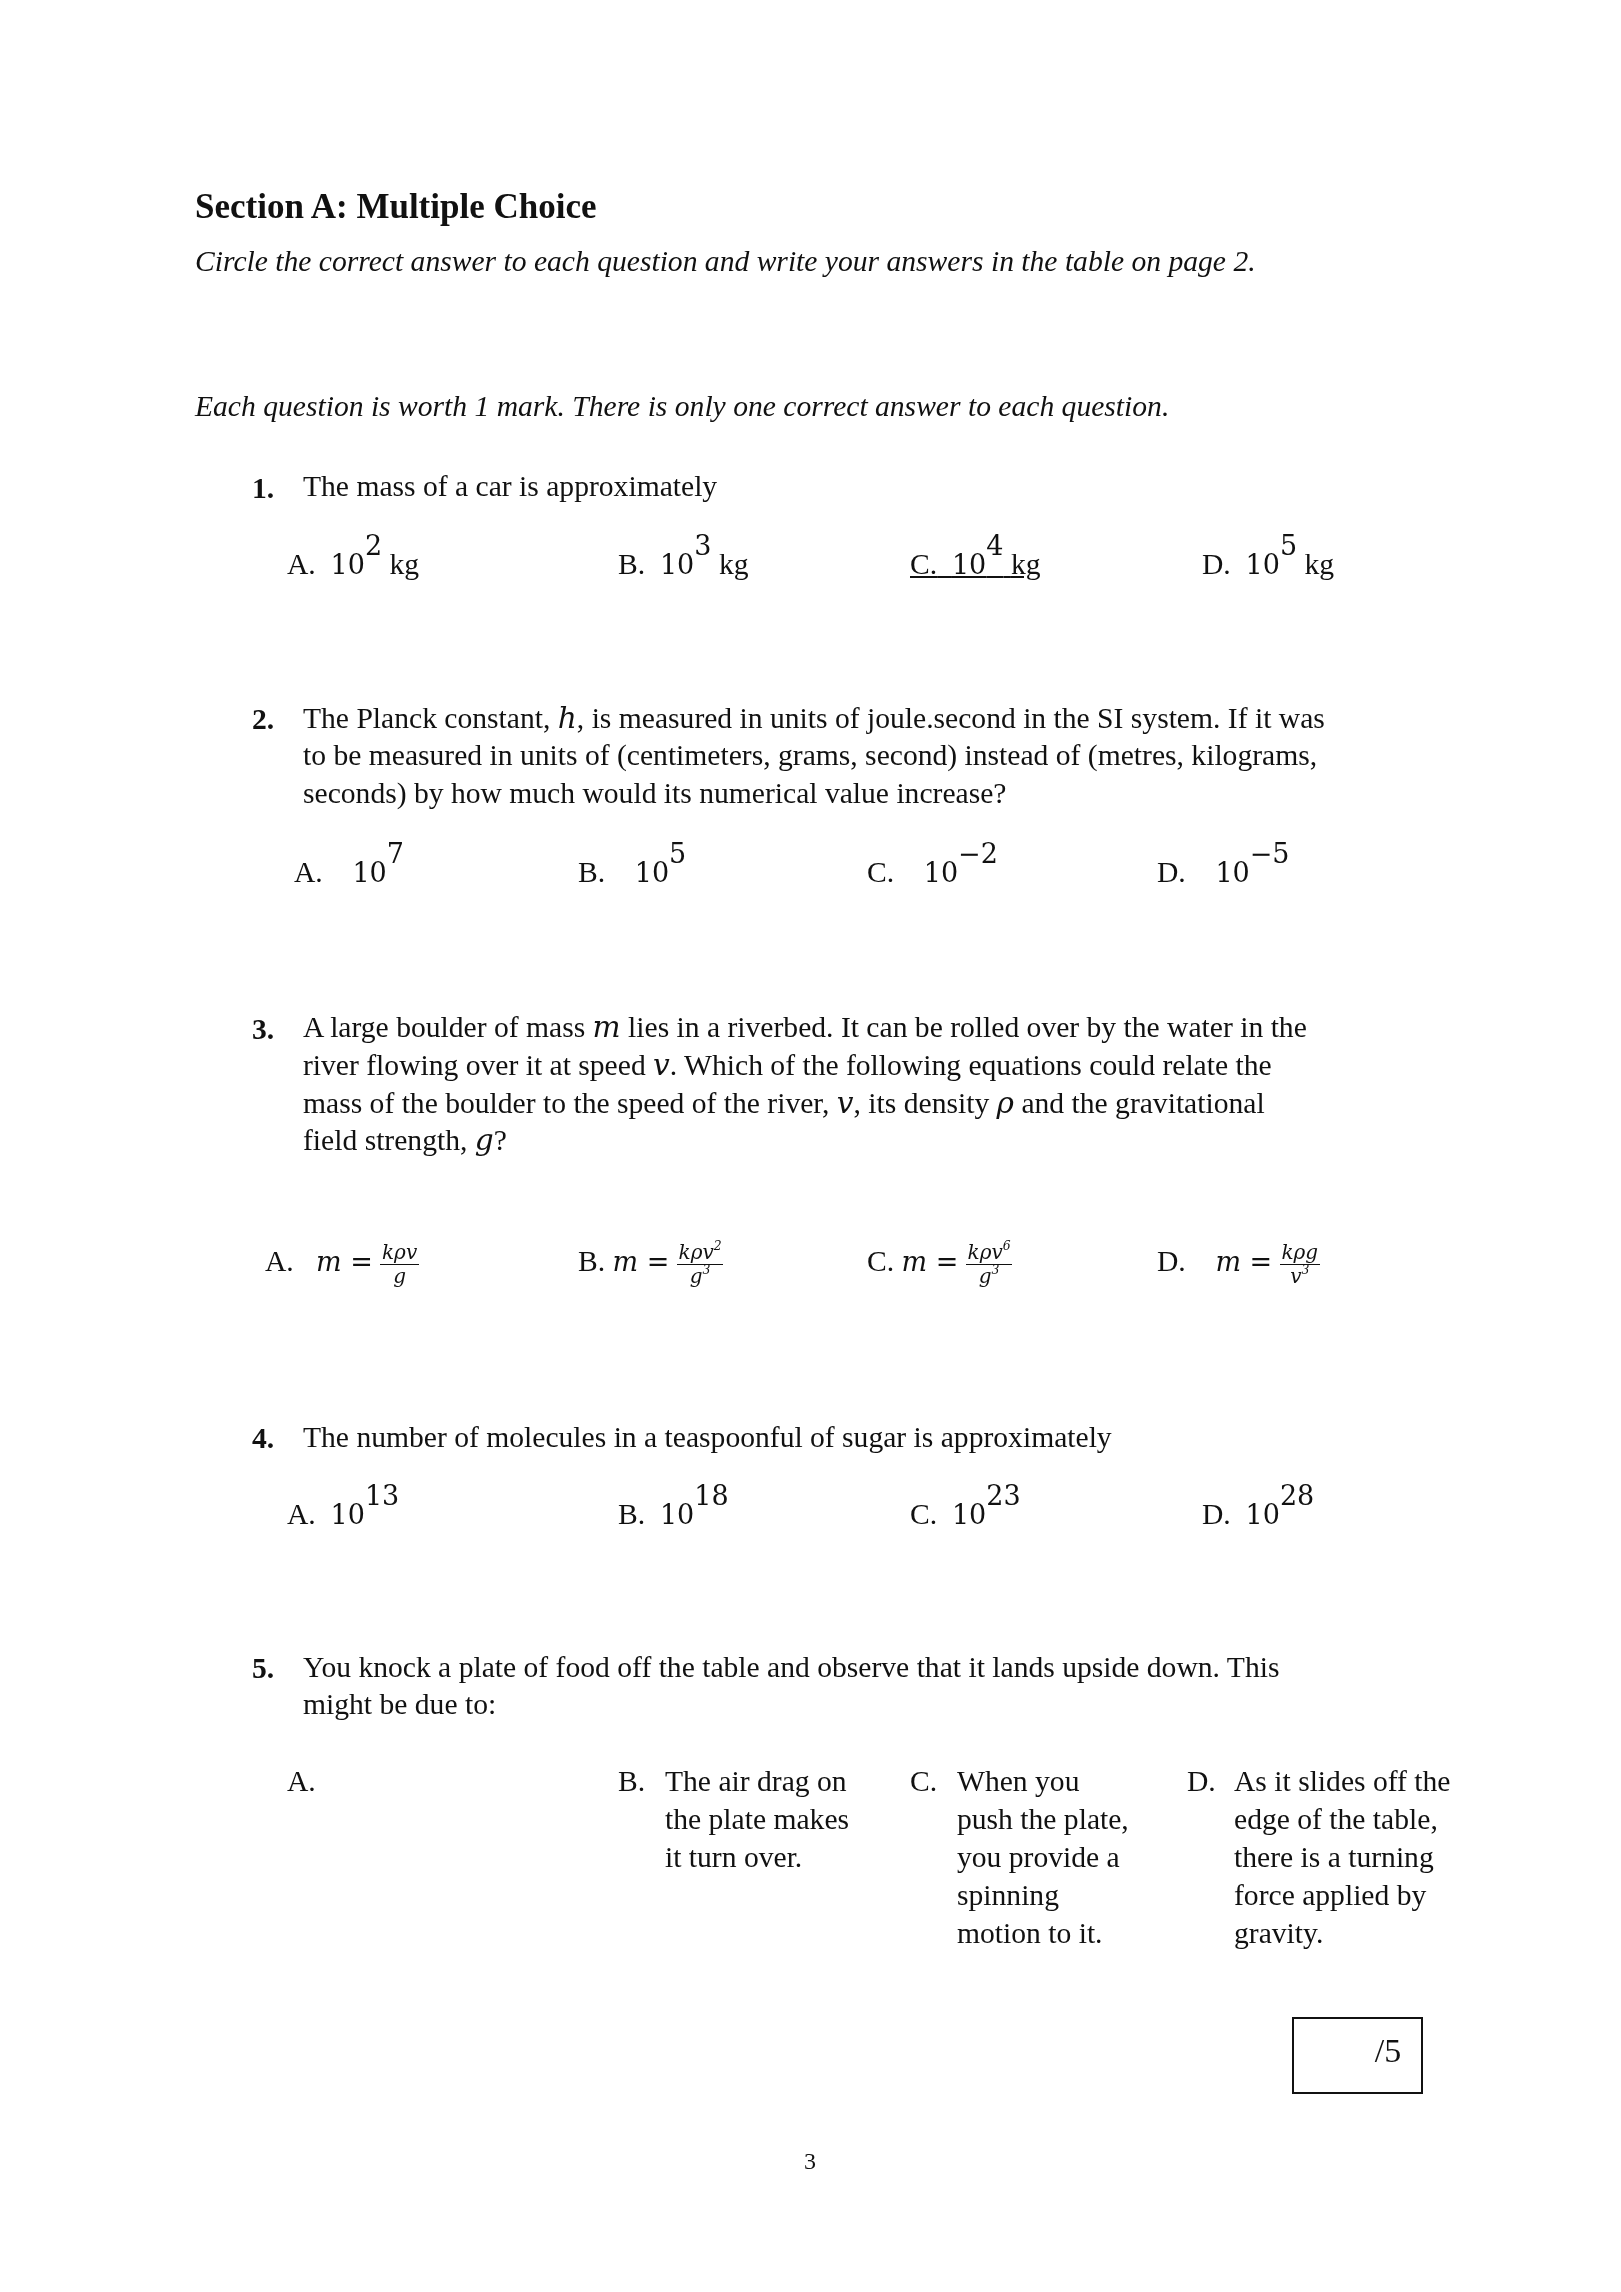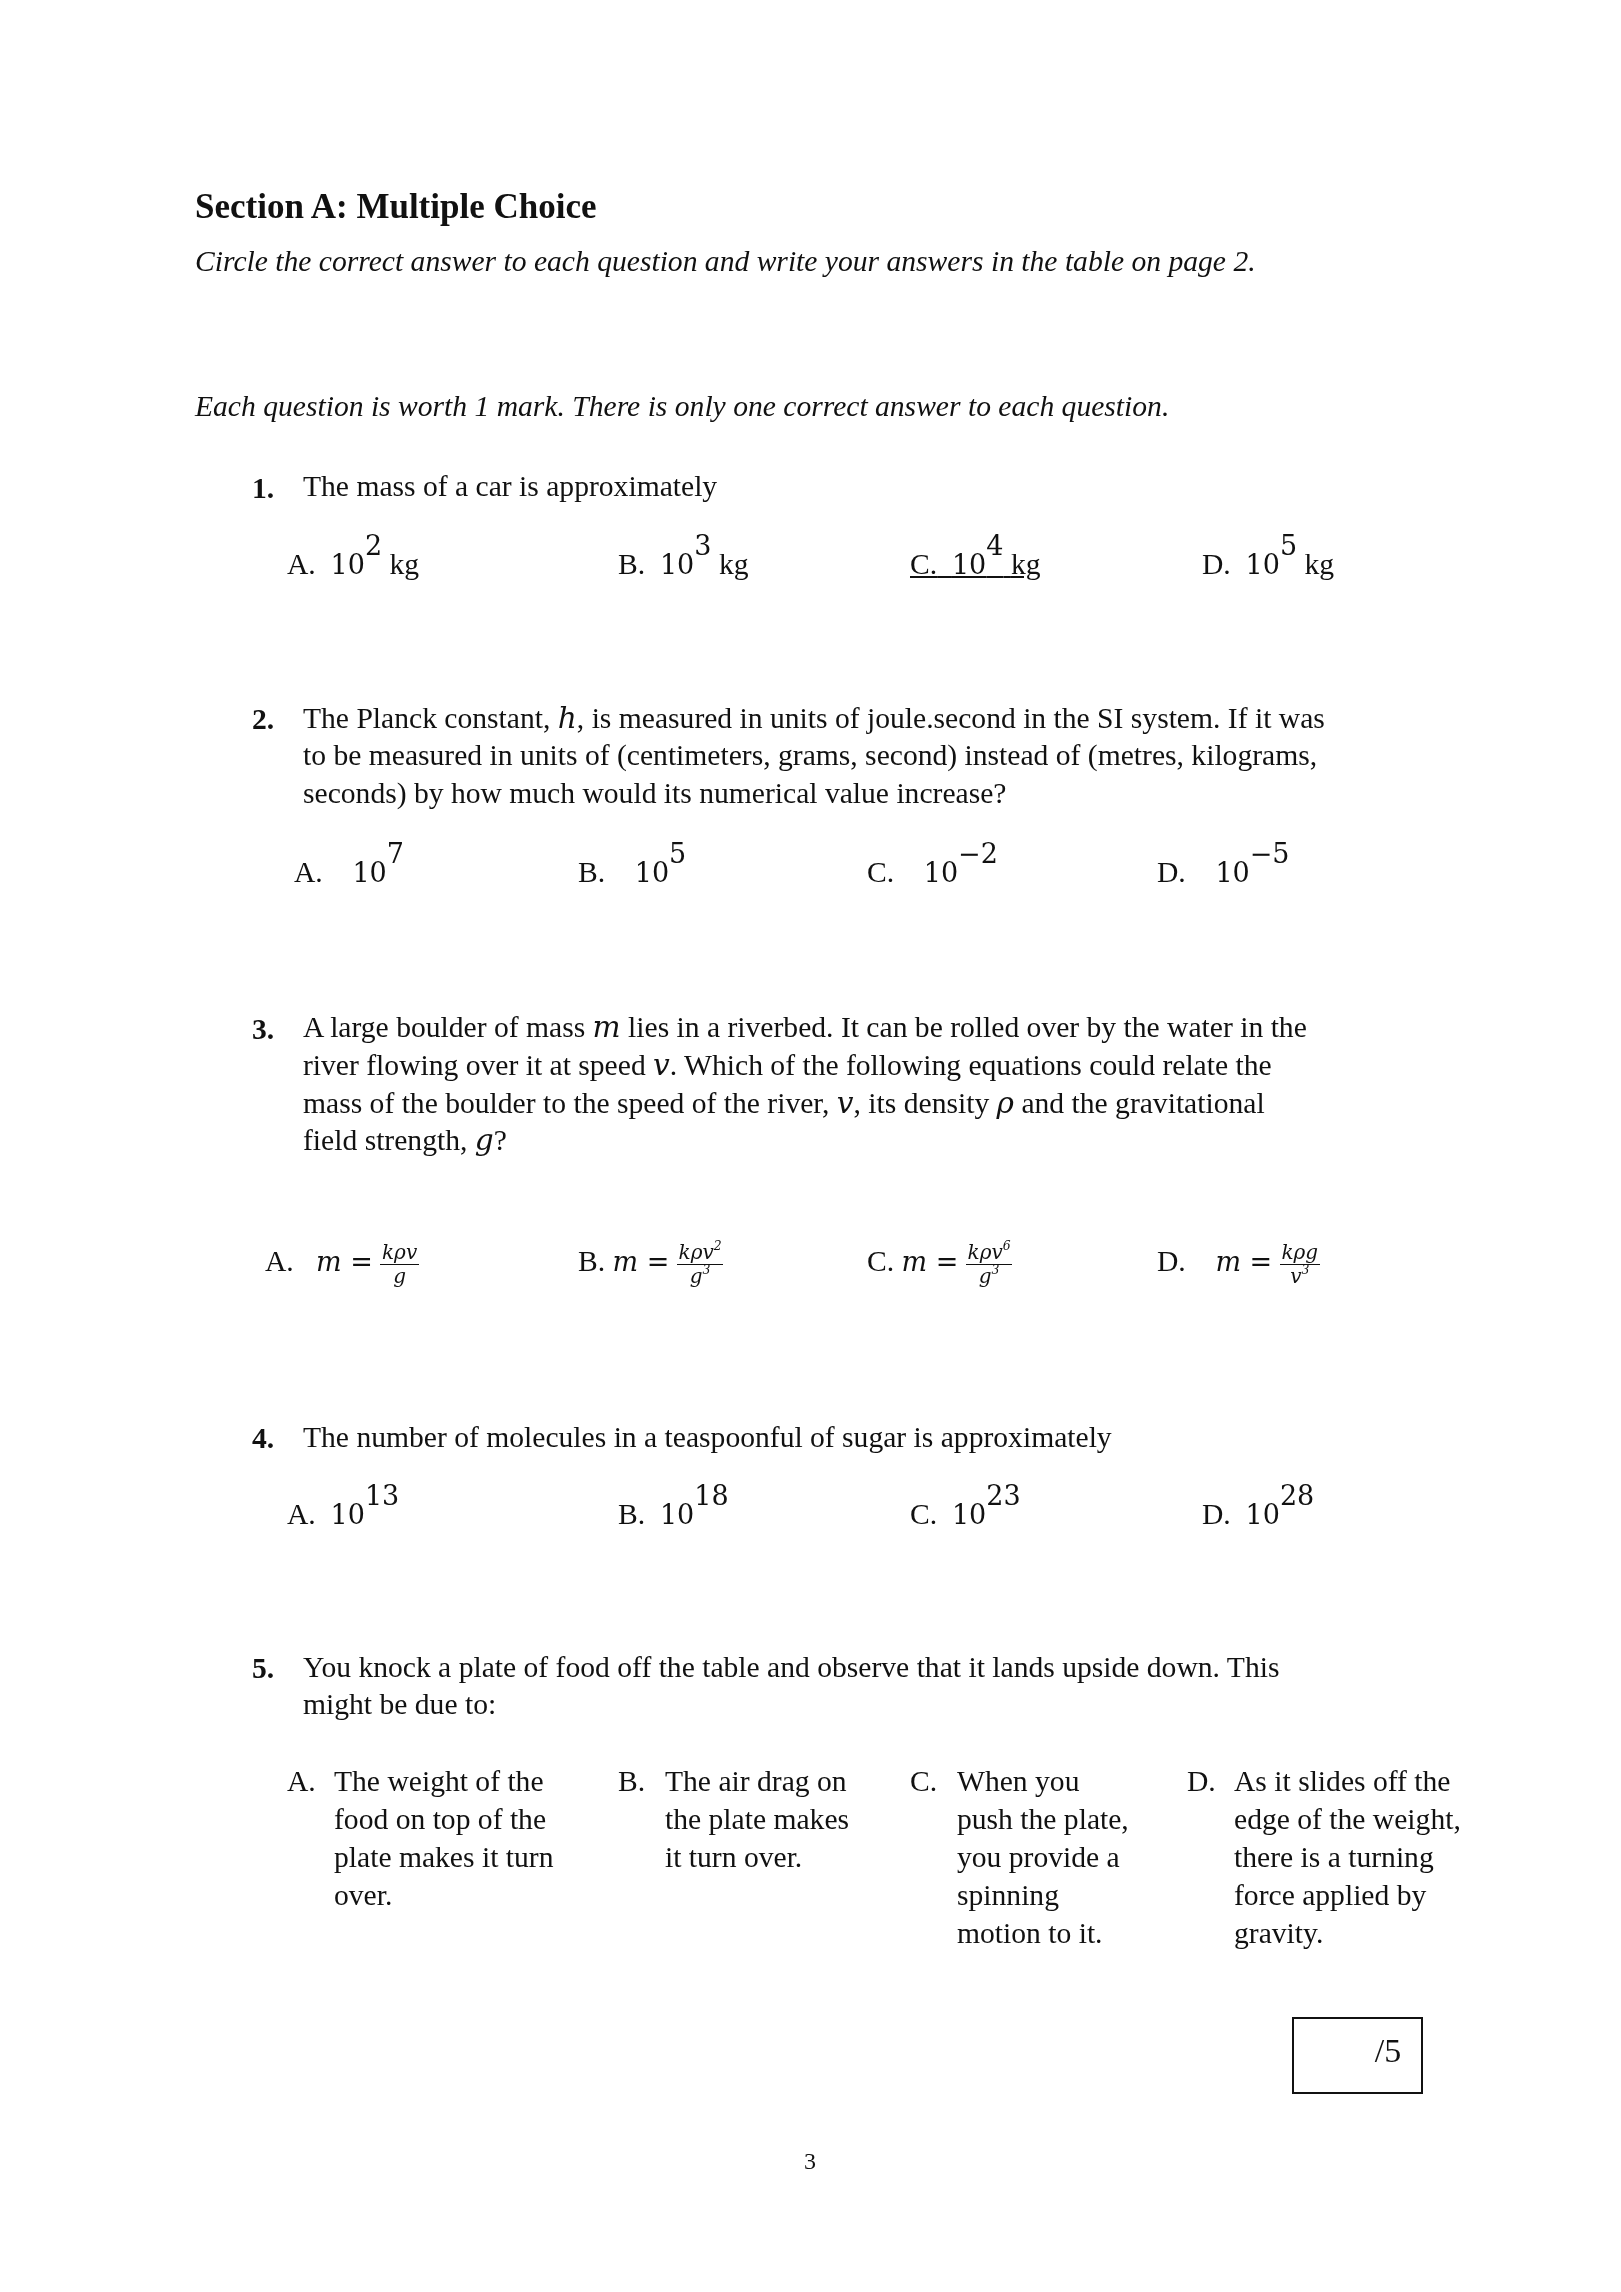--- a/index.html
+++ b/index.html
@@ -129,43 +129,39 @@
   </div>
 </div>
 
 <div>
   <div class="abs qnum" style="left:252px; top:1652px;">5.</div>
   <div class="abs body" style="left:303px; top:1648px;">You knock a plate of food off the table and observe that it lands upside down. This</div>
   <div class="abs body" style="left:303px; top:1685px;">might be due to:</div>
 
   <div class="opt-block" style="left:287px; top:1762px; width:304px; height:197px;">
     <span class="lbl">A.</span>
-    <span class="txt" style="left:47px;">The weight of the
-food on top of the
-plate makes it turn
-over.</span>
   </div>
   <div class="opt-block" style="left:618px; top:1762px; width:269px; height:197px;">
     <span class="lbl">B.</span>
     <span class="txt" style="left:47px;">The air drag on
 the plate makes
 it turn over.</span>
   </div>
   <div class="opt-block" style="left:910px; top:1762px; width:251px; height:197px;">
     <span class="lbl">C.</span>
     <span class="txt" style="left:47px;">When you
 push the plate,
 you provide a
 spinning
 motion to it.</span>
   </div>
   <div class="opt-block" style="left:1187px; top:1762px; width:304px; height:197px;">
     <span class="lbl">D.</span>
     <span class="txt" style="left:47px;">As it slides off the
-edge of the weight,
+edge of the table,
 there is a turning
 force applied by
 gravity.</span>
   </div>
 </div>
 
 <div class="score-box">
   <span>/5</span>
 </div>
 

